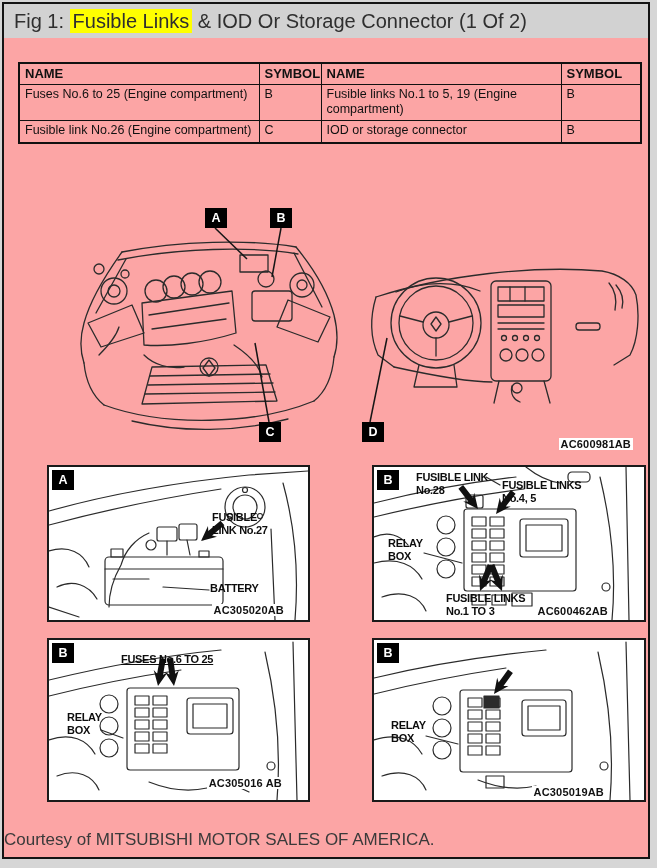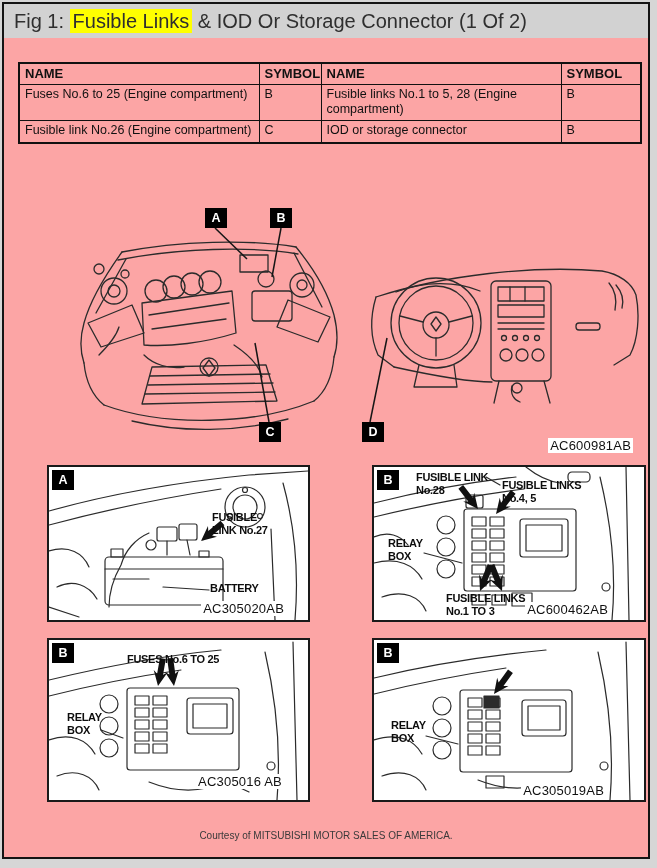--- a/index.html
+++ b/index.html
@@ -12,28 +12,28 @@
   .titlebar mark{background:#ffff00;color:#2f2f2f;padding:1px 3px;}
   table.fuse{position:absolute;left:14px;top:58px;width:622px;border-collapse:collapse;
              border:2px solid #111;table-layout:fixed;}
   table.fuse th,table.fuse td{border:1.5px solid #111;font-size:12.5px;line-height:1.22;
              padding:2px 5px 3px 5px;text-align:left;vertical-align:top;color:#111;}
   table.fuse th{font-weight:bold;font-size:13px;padding:2px 5px;}
   .overview{position:absolute;left:0;top:191px;width:644px;height:266px;}
   .overview svg{position:absolute;inset:0;width:100%;height:100%;}
   .marker{position:absolute;width:22px;height:20px;background:#000;color:#fff;
           font-size:12.5px;font-weight:bold;display:flex;align-items:center;justify-content:center;}
-  .figcode,.pcode{position:absolute;font-size:13px;font-weight:normal;color:#111;letter-spacing:.2px;background:#fff;padding:0 2px;}
+  .figcode,.pcode{position:absolute;font-size:11px;font-weight:bold;color:#111;letter-spacing:.2px;background:#fff;padding:0 2px;}
   .panel{position:absolute;border:2px solid #1a1a1a;box-sizing:border-box;background:#fff;}
   .panel svg{position:absolute;inset:0;width:100%;height:100%;}
   .pmarker{position:absolute;left:3px;top:3px;width:22px;height:20px;background:#000;color:#fff;
           font-size:12.5px;font-weight:bold;display:flex;align-items:center;justify-content:center;}
   .ann{position:absolute;font-size:11px;font-weight:bold;line-height:12.5px;color:#0d0d0d;
        white-space:pre-line;letter-spacing:-0.3px;background:transparent;}
-  .footer{position:absolute;left:0;top:826px;width:100%;text-align:center;font-size:10px;color:#3a3a3a;}
+  .footer{position:absolute;left:0;top:826px;width:100%;font-size:17px;color:#3a3a3a;}
 </style>
 </head>
 <body>
 
 <div class="frame">
 
   <div class="titlebar">
     <span>Fig 1: </span><mark>Fusible Links</mark><span> &amp; IOD Or Storage Connector (1 Of 2)</span>
   </div>
 
@@ -47,21 +47,21 @@
     <tbody>
         <tr>
       <th>NAME</th>
       <th>SYMBOL</th>
       <th>NAME</th>
       <th>SYMBOL</th>
     </tr>
     <tr>
       <td>Fuses No.6 to 25 (Engine compartment)</td>
       <td>B</td>
-      <td>Fusible links No.1 to 5, 28 (Engine compartment)</td>
+      <td>Fusible links No.1 to 5, 19 (Engine compartment)</td>
       <td>B</td>
     </tr>
     <tr>
       <td>Fusible link No.26 (Engine compartment)</td>
       <td>C</td>
       <td>IOD or storage connector</td>
       <td>B</td>
     </tr>
   </tbody>
     </table>
@@ -262,21 +262,21 @@
         <path d="M216,12 C228,64 232,112 228,160 M244,2 L248,160"></path>
           <circle cx="222" cy="126" r="4"></circle>
         <path d="M0,100 C22,92 38,100 46,114 M8,136 C28,128 44,136 50,150"></path>
         <path d="M100,142 C120,150 140,152 158,148 M170,138 L200,152"></path>
         <path d="M52,90 L74,98"></path>
       </g>
       <use href="#arrC" transform="translate(109,46) rotate(10)" fill="#111"></use>
       <use href="#arrC" transform="translate(125,46) rotate(-8)" fill="#111"></use>
     </svg>
     <div class="pmarker">B</div>
-    <div class="ann" style="left:78px;top:13px;">FUSES No.6 TO 25</div>
+    <div class="ann" style="left:72px;top:13px;text-decoration:underline;">FUSES No.6 TO 25</div>
     <div class="ann" style="left:18px;top:71px;">RELAY
 BOX</div>
     <div class="pcode" style="right:24px;bottom:11px;">AC305016 AB</div>
   </div>
 
   <div class="panel" style="left:368px;top:634px;width:274px;height:164px;">
     <svg viewBox="0 0 270 160" preserveAspectRatio="none">
       <defs>
           <path id="arrD" d="M0,0 L-7,-15 L-3,-12 L-3,-28 L3,-28 L3,-12 L7,-15 Z"></path>
         </defs>

